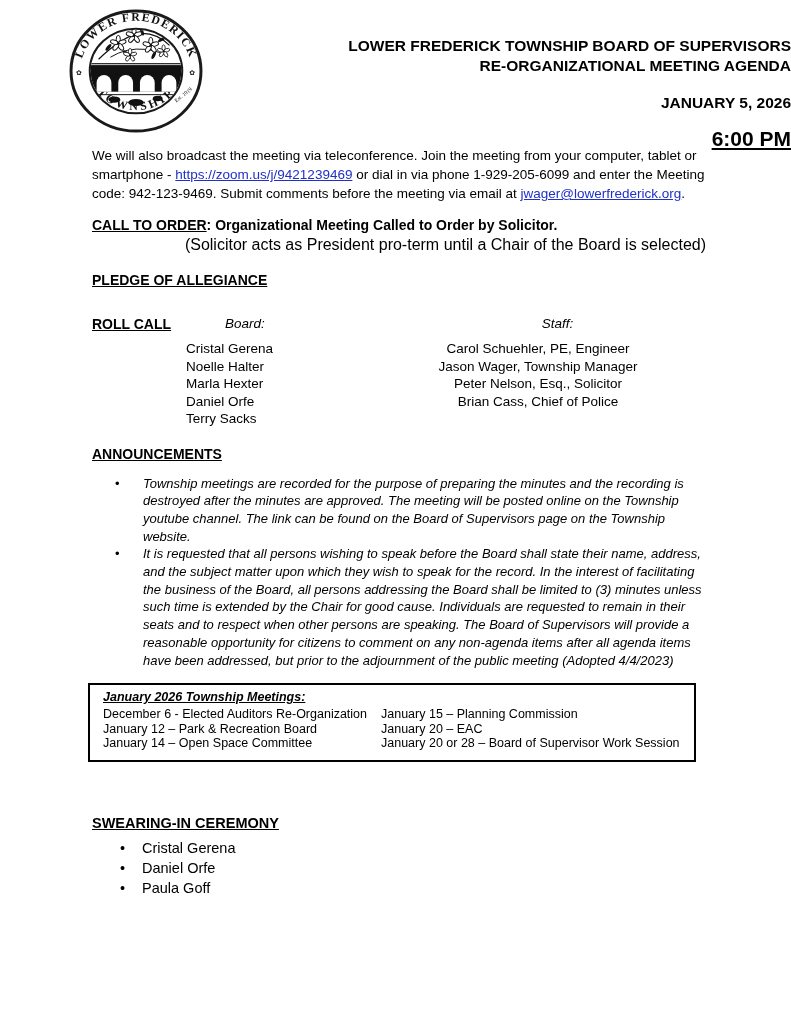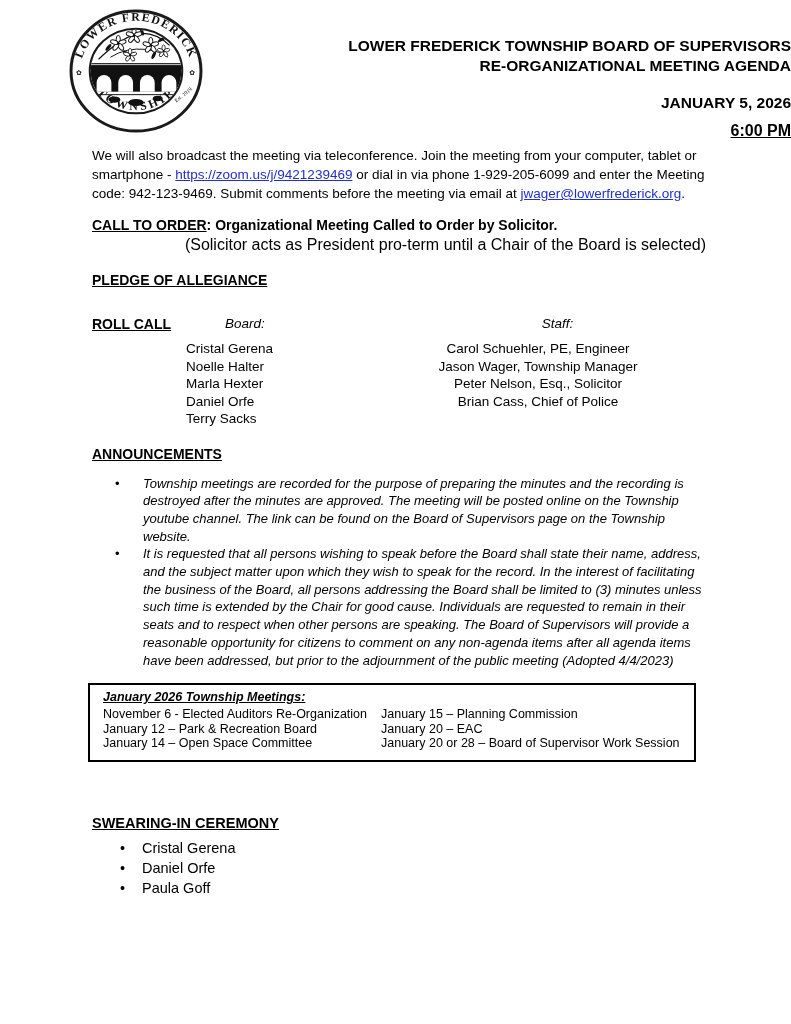--- a/index.html
+++ b/index.html
@@ -16,21 +16,21 @@
   .logo {
     position:absolute; left:66px; top:8px;
     width:140px; height:128px;
   }
   .header-text {
     position:absolute; left:66px; right:0; top:36px;
     text-align:right;
   }
   .title-line { font-weight:bold; font-size:15.5px; line-height:20px; }
   .date-line  { font-weight:bold; font-size:15.5px; line-height:20px; margin-top:17px; }
-  .time-line  { font-weight:bold; font-size:16px; line-height:20px; margin-top:8px; text-decoration:underline; }
+  .time-line  { font-weight:bold; font-size:21px; line-height:20px; margin-top:16px; text-decoration:underline; }
 
   
   .content { position:absolute; left:92px; top:146px; width:614px; }
 
   .intro { font-size:13.5px; line-height:19px; }
   a.doclink { text-decoration:underline; cursor:pointer; }
 
   .cto-heading { margin-top:13px; font-size:14px; line-height:19px; font-weight:bold; }
   .cto-heading .u { text-decoration:underline; }
   .cto-sub { font-size:16px; line-height:19px;text-align:right; }
@@ -204,21 +204,21 @@
 
     <div class="section-heading ann-heading">ANNOUNCEMENTS</div>
     <ul class="ann-list">
       <li>Township meetings are recorded for the purpose of preparing the minutes and the recording is destroyed after the minutes are approved.  The meeting will be posted online on the Township youtube channel.  The link can be found on the Board of Supervisors page on the Township website.</li>
       <li>It is requested that all persons wishing to speak before the Board shall state their name, address, and the subject matter upon which they wish to speak for the record. In the interest of facilitating the business of the Board, all persons addressing the Board shall be limited to (3) minutes unless such time is extended by the Chair for good cause. Individuals are requested to remain in their seats and to respect when other persons are speaking. The Board of Supervisors will provide a reasonable opportunity for citizens to comment on any non-agenda items after all agenda items have been addressed, but prior to the adjournment of the public meeting (Adopted 4/4/2023)</li>
     </ul>
 
     <div class="meetings-box">
       <div class="mb-heading">January 2026 Township Meetings:</div>
       <div class="mb-row">
-        <div class="mb-left">November 6 - Elected Auditors Re-Organization</div>
+        <div class="mb-left">December 6 - Elected Auditors Re-Organization</div>
         <div class="mb-right">January 15 – Planning Commission</div>
       </div>
       <div class="mb-row">
         <div class="mb-left">January 12 – Park &amp; Recreation Board</div>
         <div class="mb-right">January 20 – EAC</div>
       </div>
       <div class="mb-row">
         <div class="mb-left">January 14 – Open Space Committee</div>
         <div class="mb-right">January 20 or 28 – Board of Supervisor Work Session</div>
       </div>

